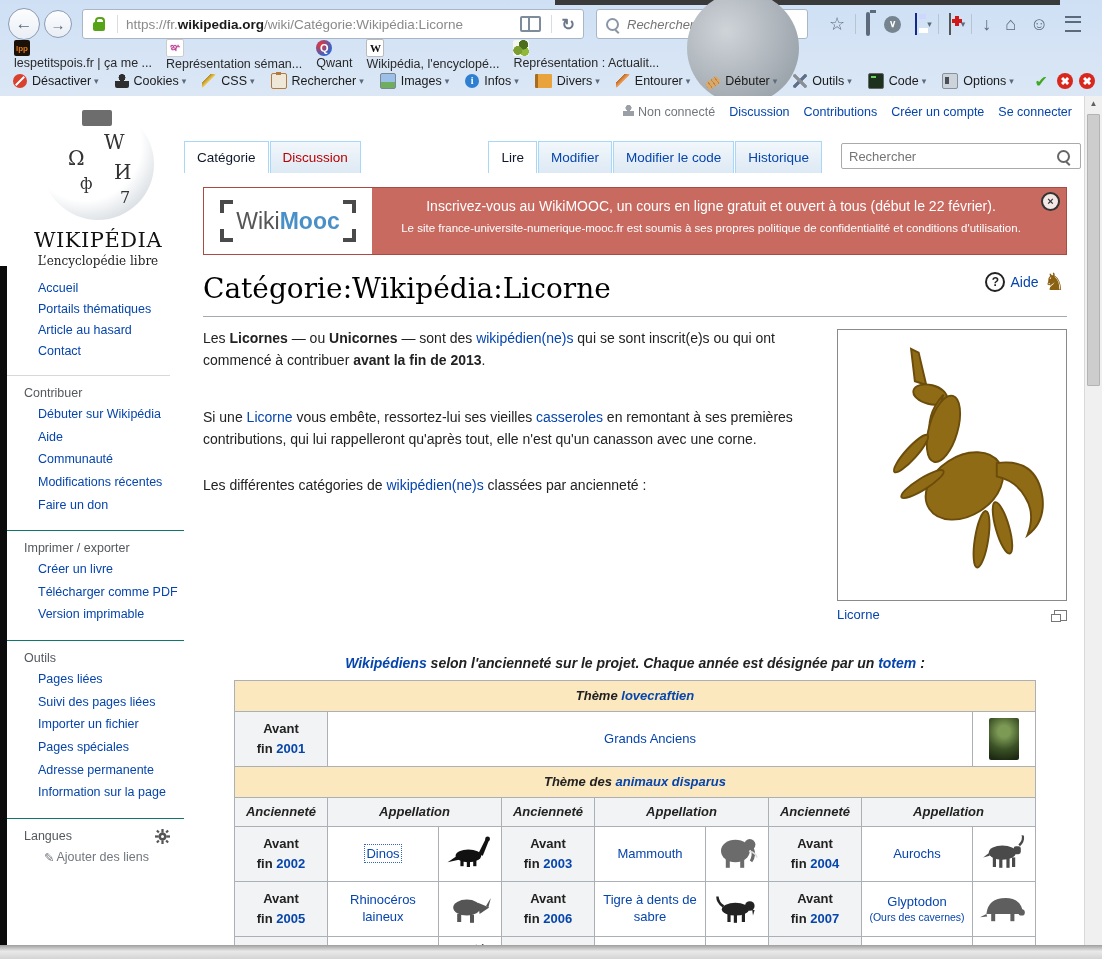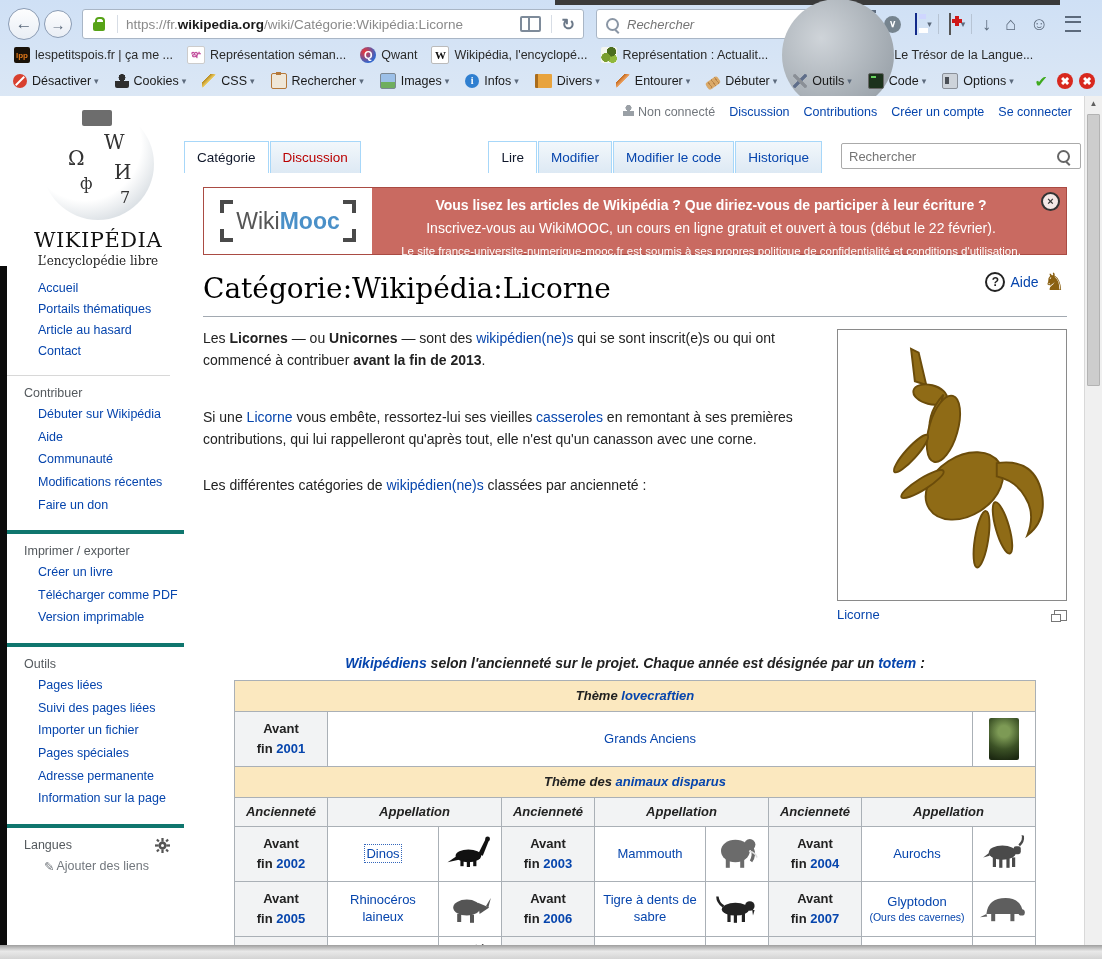--- a/index.html
+++ b/index.html
@@ -43,21 +43,21 @@
   .floppyicon::before{content:"";position:absolute;left:3px;top:0;width:7px;height:5px;background:#cfd6ff;}
   .floppyicon::after{content:"";position:absolute;left:3px;bottom:1px;width:9px;height:5px;background:#fff;}
   .redcross{width:15px;height:15px;background:#fff;border:1px solid #555;position:relative;}
   .redcross::before{content:"";position:absolute;left:5px;top:2px;width:4px;height:10px;background:#d01818;}
   .redcross::after{content:"";position:absolute;left:2px;top:5px;width:10px;height:4px;background:#d01818;}
   .caret{font-size:9px;color:#5c6a7c;margin:0 3px;}
   .hamb{width:16px;height:12px;border-top:2px solid #5c6a7c;border-bottom:2px solid #5c6a7c;position:relative;margin:0 10px;}
   .hamb::after{content:"";position:absolute;left:0;right:0;top:3px;height:2px;background:#5c6a7c;}
   
   .bmbar{position:absolute;left:0;top:42px;width:1102px;height:26px;display:flex;align-items:center;font-size:12.5px;color:#2a2a2a;}
-  .bm{display:flex;align-items:center;margin-left:14px;white-space:nowrap;}
+  .bm{display:flex;align-items:flex-start;margin-left:14px;white-space:nowrap;flex-direction:column;}
   .bmi{width:16px;height:16px;margin-right:5px;border-radius:2px;flex:none;display:flex;align-items:center;justify-content:center;
        font-size:11px;font-weight:bold;}
   .bmi.lpp{background:#1a1208;color:#e07818;font-size:8px;}
   .bmi.sem{background:#fff;border:1px solid #ccc;color:#c04a9a;font-size:10px;}
   .bmi.qwant{background:radial-gradient(circle at 30% 30%,#e33,#36c 70%);color:#fff;border-radius:50%;}
   .bmi.wp{background:#fff;border:1px solid #bbb;color:#111;font-family:"Liberation Serif",serif;}
   .bmi.alsa{background:radial-gradient(circle at 30% 65%,#7a9e2f 28%,transparent 30%),
             radial-gradient(circle at 65% 30%,#4c6e1e 30%,transparent 32%),
             radial-gradient(circle at 72% 72%,#90b83c 26%,transparent 28%),#f4f6ef;}
   .bmi.globe{background:radial-gradient(circle at 35% 35%,#cfd4d9,#8d969e);border-radius:50%;}
@@ -110,21 +110,21 @@
   .gW{left:62px;top:22px;font-size:20px;}
   .gO{left:26px;top:38px;font-size:20px;}
   .gI{left:72px;top:52px;font-size:20px;}
   .gF{left:38px;top:66px;font-size:16px;}
   .g7{left:78px;top:80px;font-size:16px;}
   .wordmark{font-family:"DejaVu Serif",serif;font-size:21px;letter-spacing:.5px;color:#111;margin-top:8px;}
   .tagline{font-family:"DejaVu Serif",serif;font-size:12px;color:#222;margin-top:2px;}
   .sidebar{position:absolute;left:0;top:178px;width:184px;font-size:12.5px;}
   .snav{padding:0 0 10px 38px;border-bottom:1px solid #d8d8d8;margin-right:14px;}
   .snav div{margin:7px 0;}
-  .ssec{padding:10px 0 10px 0;border-bottom:4px solid #0f766e;margin-right:0;}
+  .ssec{padding:10px 0 10px 0;border-bottom:1px solid #0f766e;margin-right:0;}
   .ssec h3{margin:0 0 4px 24px;font-size:12.5px;font-weight:normal;color:#54595d;}
   .ssec div{margin:7px 0 7px 38px;line-height:1.25;}
   .langrow{display:flex;align-items:center;padding:10px 14px 4px 24px;color:#54595d;}
   .gear{margin-left:auto;width:15px;height:15px;flex:none;}
   .addlinks{margin:2px 0 0 44px;color:#72777d;display:flex;align-items:center;gap:2px;}
   
   .tabsrow{position:absolute;left:184px;top:42px;right:17px;height:35px;display:flex;align-items:flex-end;
            border-bottom:1px solid #a7d7f9;font-size:13.5px;}
   .tab{padding:8px 12px 8px;border:1px solid #a7d7f9;border-bottom:none;margin-right:1px;
        background:linear-gradient(#f2f7fb,#dde9f4);white-space:nowrap;}
@@ -425,21 +425,20 @@
 
       <div class="banner">
         <div class="bannerlogo">
           <span class="blcorner tl"></span>
             <span class="blcorner tr"></span>
           <span class="blcorner bl"></span>
             <span class="blcorner br"></span>
           <span class="bltext"><span class="w">Wiki</span><span class="m">Mooc</span></span>
         </div>
         <div class="bannertext">
-          <div class="l1">Vous lisez les articles de Wikipédia ? Que diriez-vous de participer à leur écriture ?</div>
           <div class="l2">Inscrivez-vous au WikiMOOC, un cours en ligne gratuit et ouvert à tous (début le 22 février).</div>
           <div class="l3">Le site france-universite-numerique-mooc.fr est soumis à ses propres politique de confidentialité et conditions d'utilisation.</div>
         </div>
         <span class="bannerclose">×</span>
       </div>
 
       <div class="h1row">
         <h1 class="pagetitle">Catégorie:Wikipédia:Licorne</h1>
         <span class="aidebox">
           <span class="qcircle">?</span>

